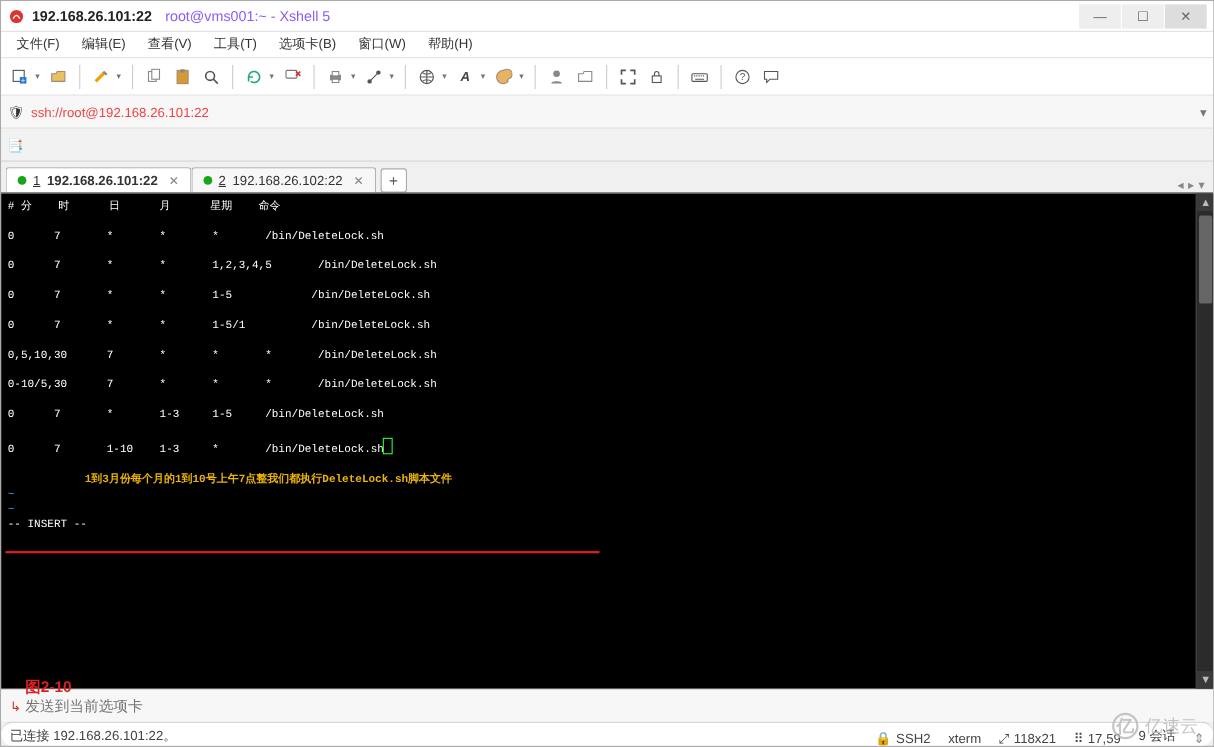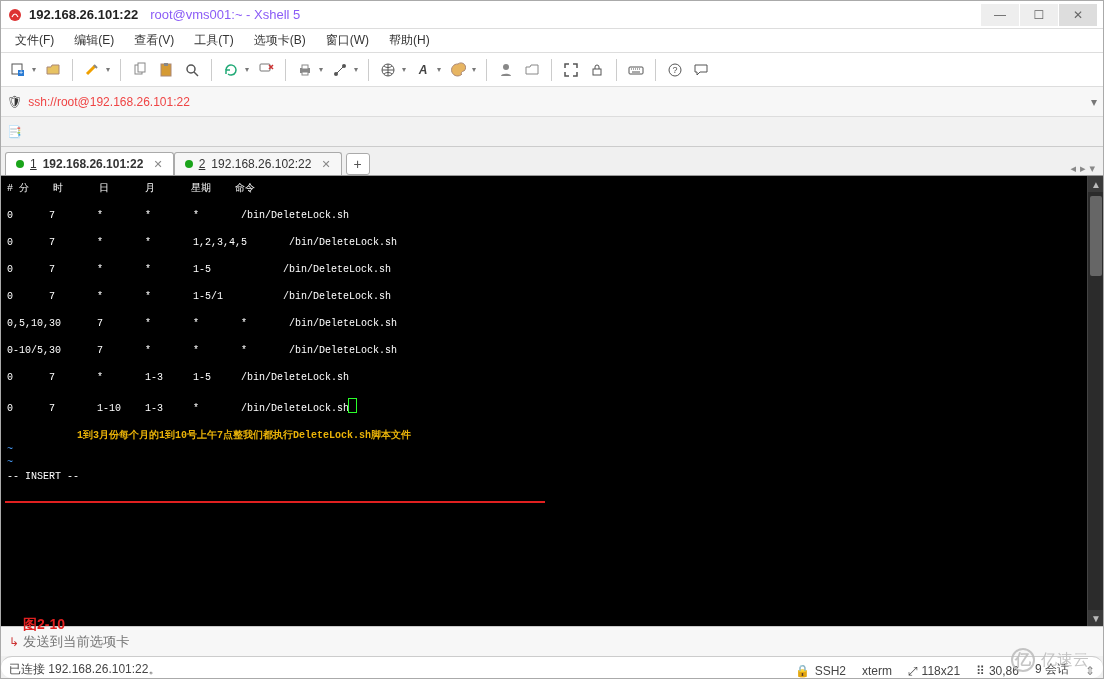--- a/index.html
+++ b/index.html
@@ -297,21 +297,21 @@
   <span style="color:#c33;">↳</span>
   <input type="text" style="flex: 1 1 0%; border: none; background: transparent; color: rgb(119, 119, 119); outline: none;" placeholder="发送到当前选项卡">
 </div>
 
 <div class="statusbar">
   <span class="left">已连接 192.168.26.101:22。</span>
   <span class="spacer"></span>
   <span class="cell">🔒 <span>SSH2</span></span>
   <span class="cell">xterm</span>
   <span class="cell">⤢ <span>118x21</span></span>
-  <span class="cell">⠿ <span>30,86</span></span>
+  <span class="cell">⠿ <span>17,59</span></span>
   <span class="cell">9 会话</span>
   <span class="cell" style="color:#888;">⇕</span>
 </div>
 
 <div class="watermark">
   <span class="circ">亿</span>
   <span>亿速云</span>
 </div>
 
 <div style="position: absolute; left: 22px; bottom: 44px; color: rgb(224, 32, 32); font-weight: 700; font-size: 14px;">图2-10</div>

